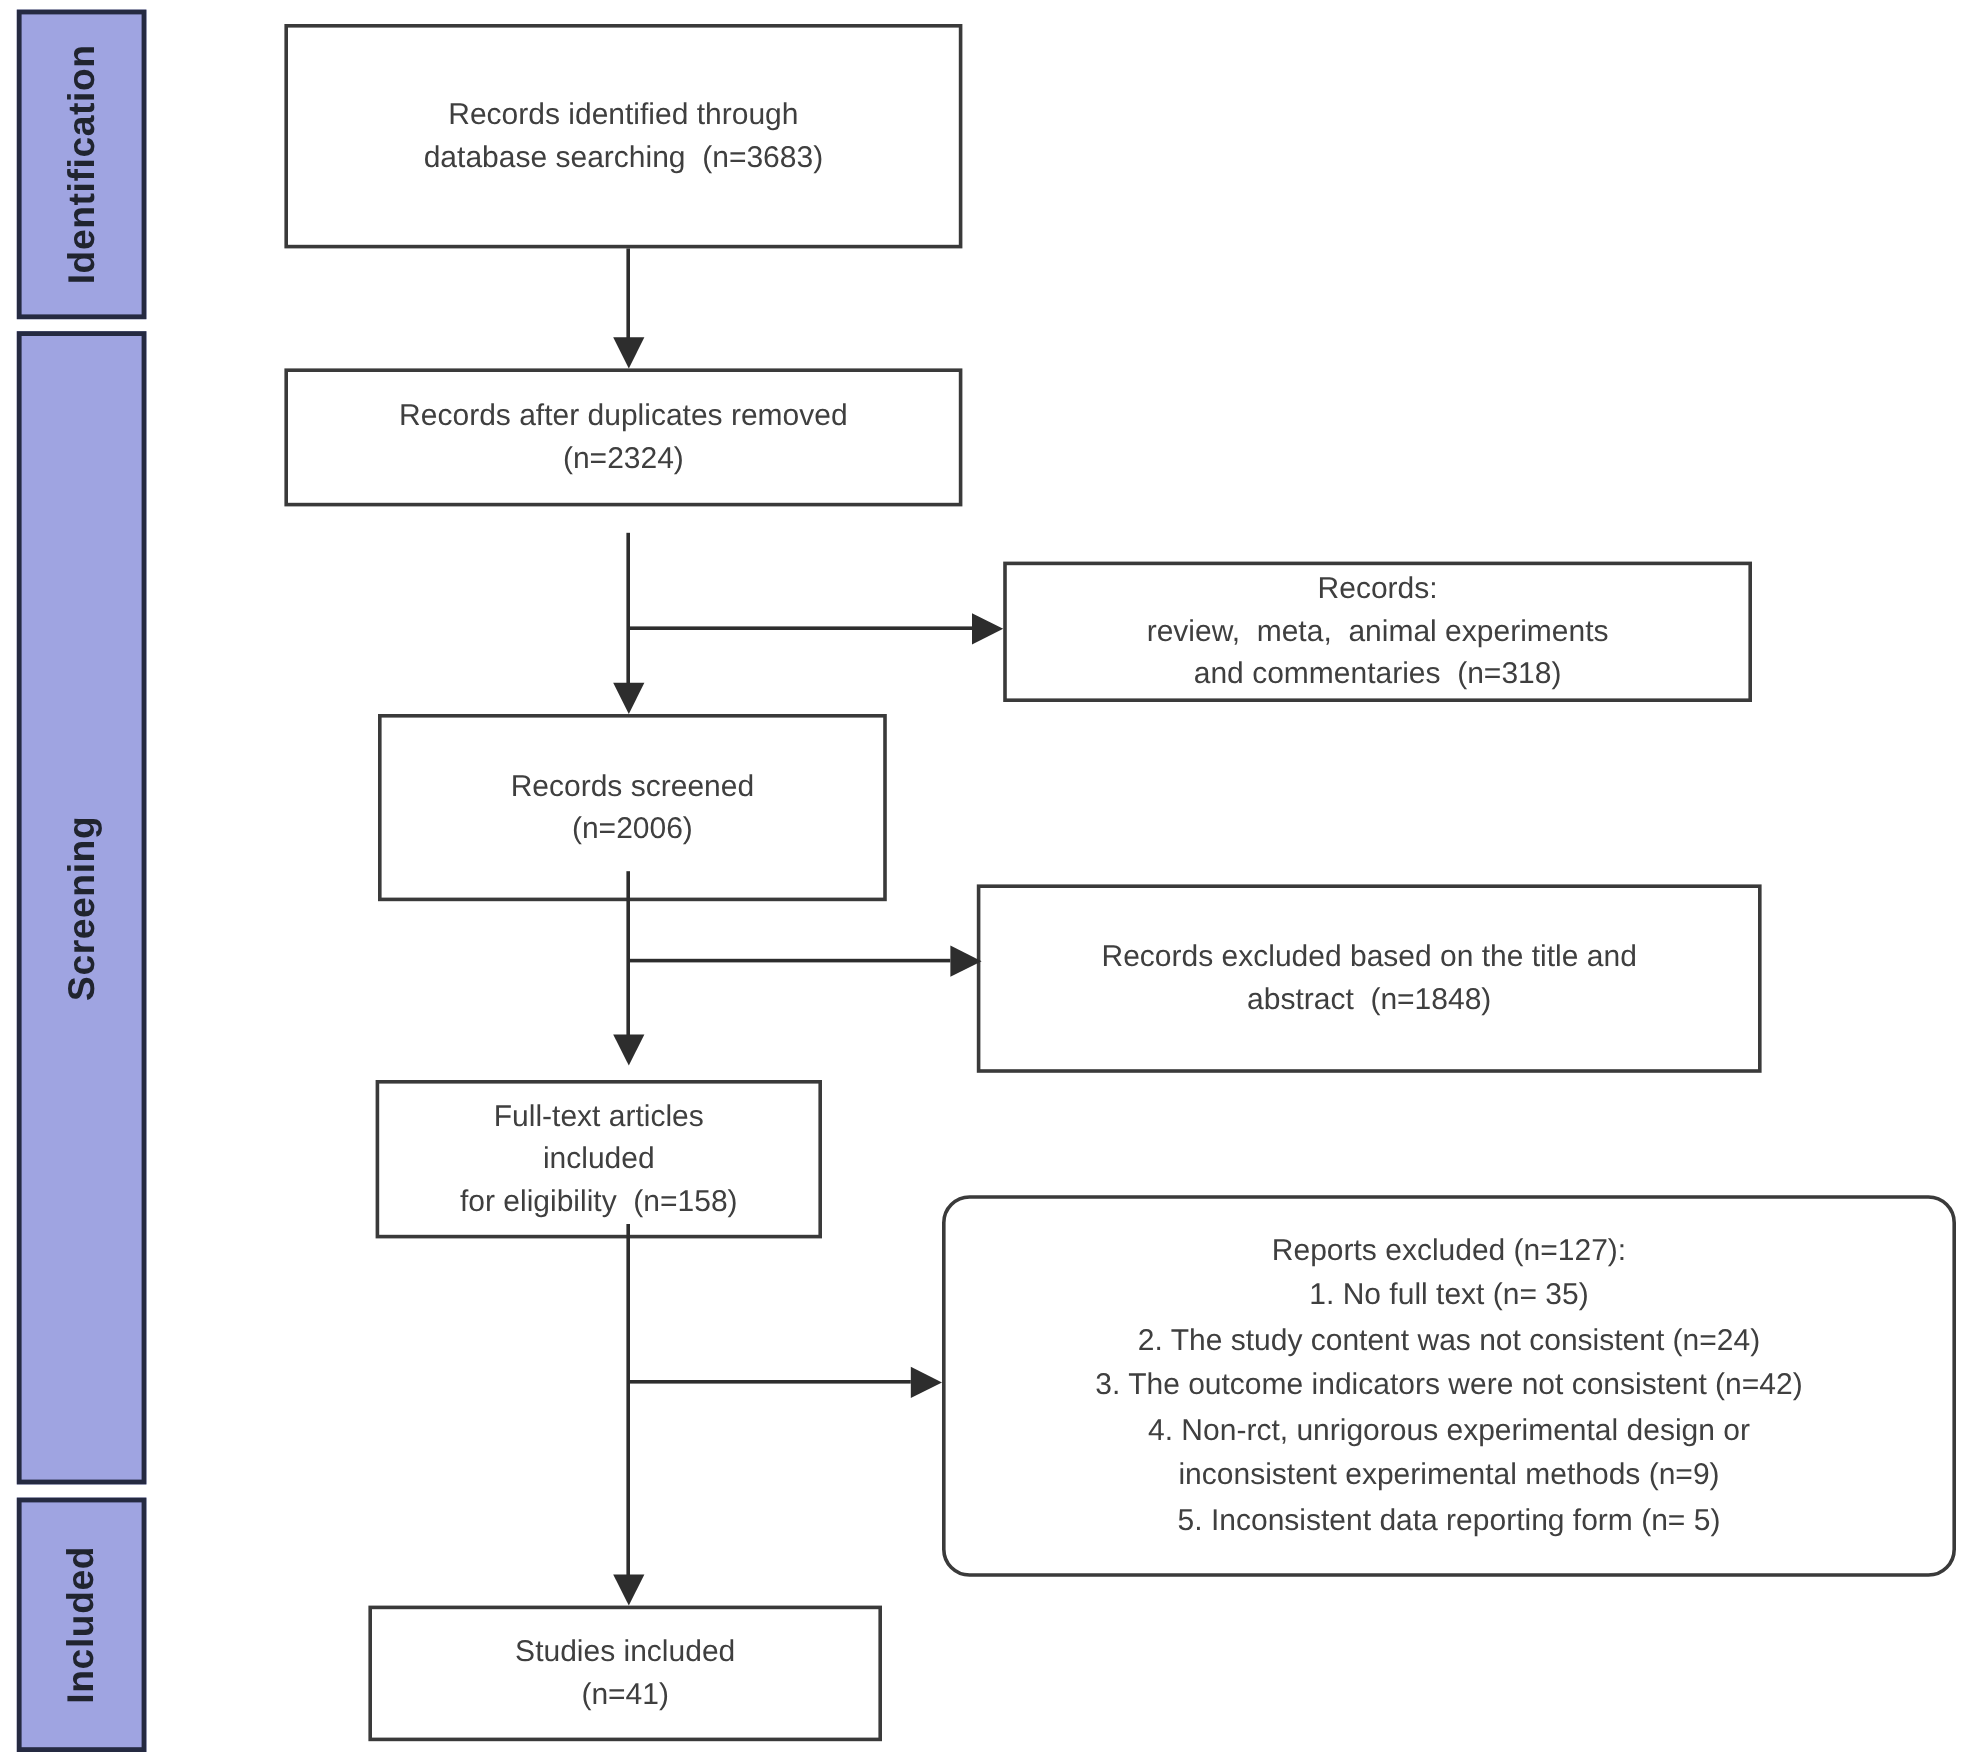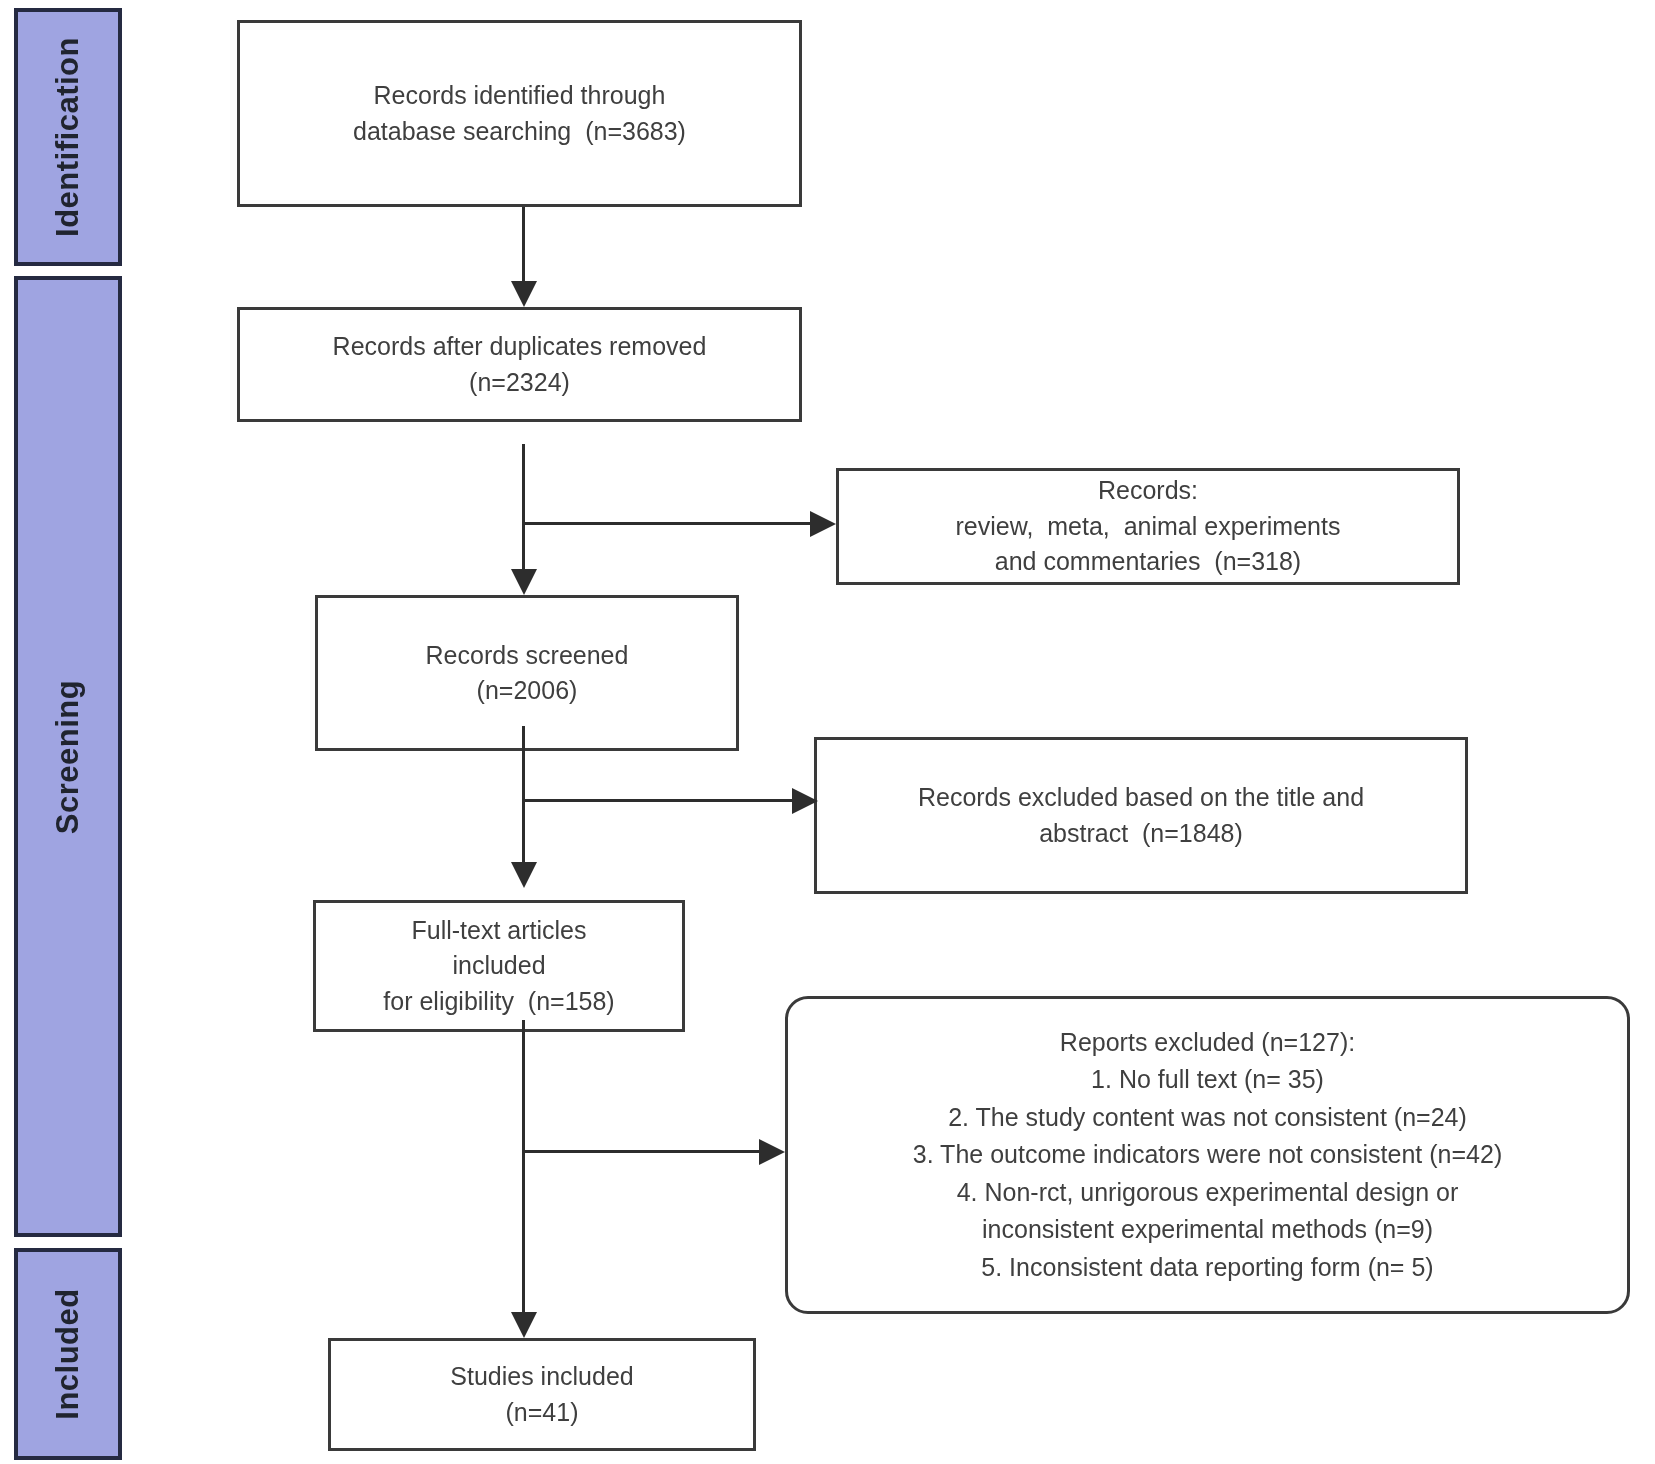--- a/index.html
+++ b/index.html
@@ -81,21 +81,21 @@
   <div class="fbox big" style="left:785px;top:996px;width:845px;height:318px;border-radius:23px;">
     <div class="line">Reports excluded (n=127):</div>
     <div class="line">1. No full text (n= 35)</div>
     <div class="line">2. The study content was not consistent (n=24)</div>
     <div class="line">3. The outcome indicators were not consistent (n=42)</div>
     <div class="line">4. Non-rct, unrigorous experimental design or</div>
     <div class="line">inconsistent experimental methods (n=9)</div>
     <div class="line">5. Inconsistent data reporting form (n= 5)</div>
   </div>
 
-  <div class="fbox" style="left:328px;top:1338px;width:428px;height:113px;">
+  <div class="fbox" style="left:307px;top:1338px;width:428px;height:113px;">
     <div class="line">Studies included</div>
     <div class="line">(n=41)</div>
   </div>
 
   <div class="vline" style="left:522px;top:207px;height:76px;"></div>
   <div class="head-down" style="left:511px;top:281px;"></div>
 
   <div class="vline" style="left:522px;top:444px;height:127px;"></div>
   <div class="head-down" style="left:511px;top:569px;"></div>
 

